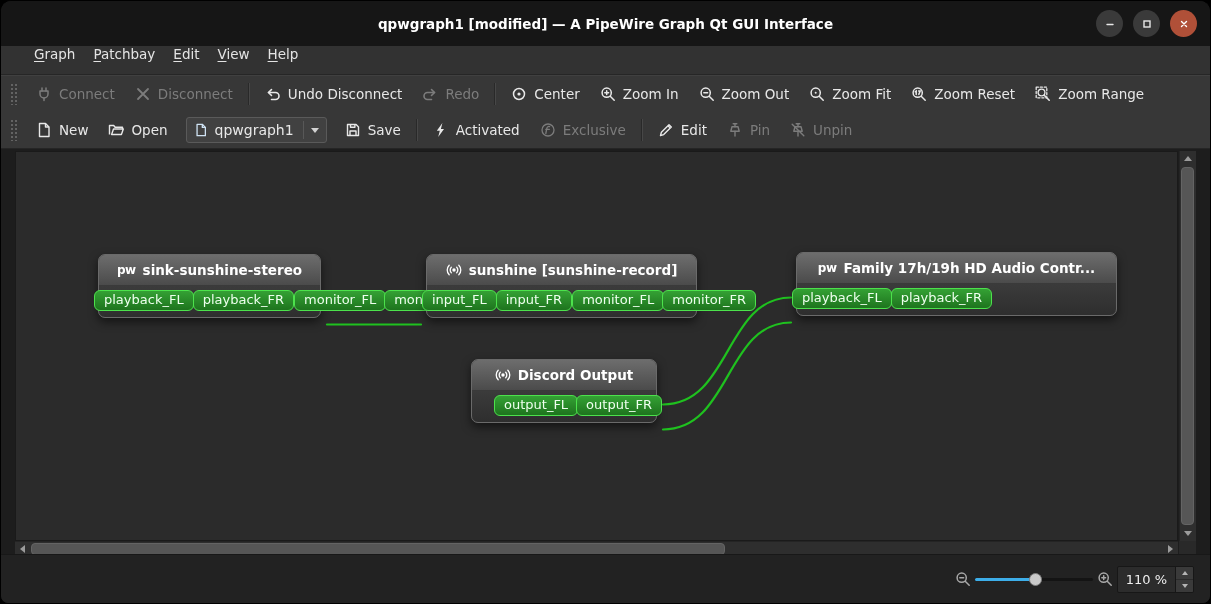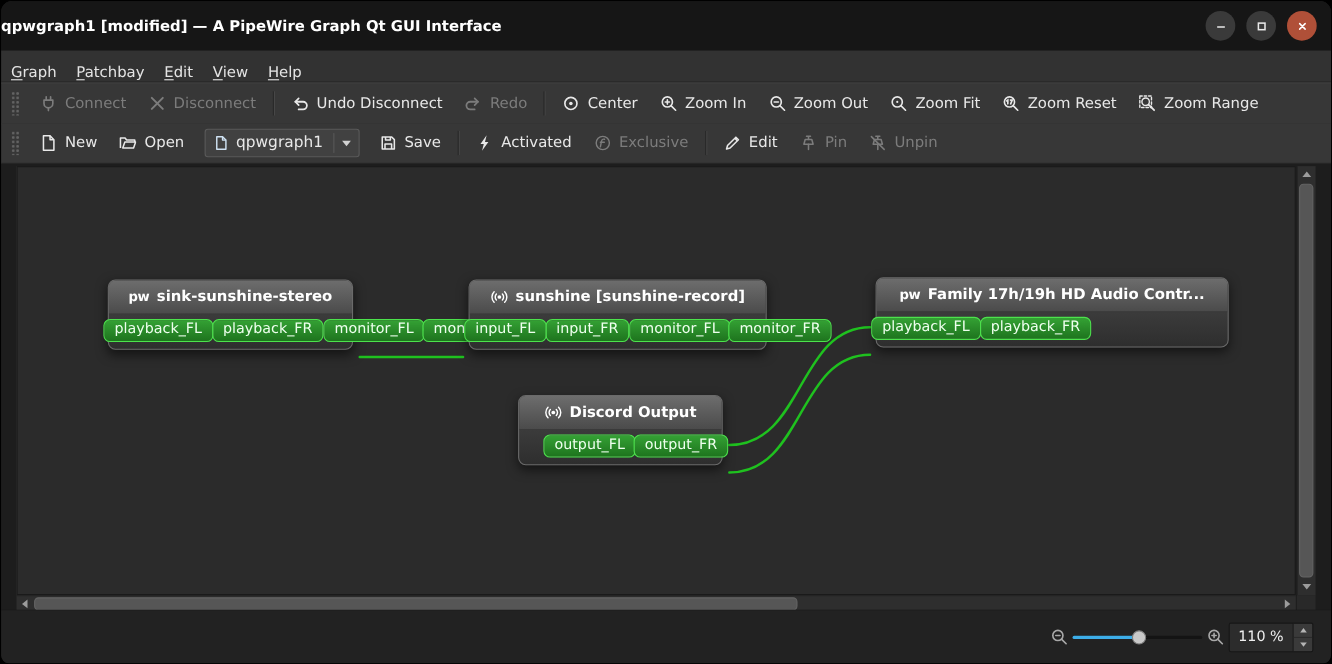--- a/index.html
+++ b/index.html
@@ -1,28 +1,28 @@
 <!DOCTYPE html>
 <html><head>
 <meta charset="utf-8">
 <style>
   html,body{margin:0;padding:0;background:#000;}
   body{font-family:"DejaVu Sans","Liberation Sans",sans-serif;-webkit-font-smoothing:antialiased;}
   .window{position:relative;width:1211px;height:604px;background:#1d1d1d;border-radius:11px 11px 8px 8px;overflow:hidden;border:1px solid #000;box-sizing:border-box;}
 
   
-  .titlebar{position:absolute;top:0;left:0;right:0;height:45px;background:#161616;display:flex;align-items:center;justify-content:flex-start;}
+  .titlebar{position:absolute;top:0;left:0;right:0;height:45px;background:#161616;display:flex;align-items:center;justify-content:center;}
   .titlebar-title{color:#ffffff;font-size:13.5px;font-weight:bold;}
   .win-controls{position:absolute;right:13px;top:9px;display:flex;gap:10px;}
   .win-btn{width:27px;height:27px;border-radius:50%;background:#3a3a3a;display:flex;align-items:center;justify-content:center;color:#e8e8e8;cursor:default;}
   .win-btn.close{background:#b05038;color:#fff;}
   .win-btn svg{display:block;}
 
   
-  .menubar{position:absolute;top:45px;left:0;right:0;height:28px;background:#323232;border-bottom:1px solid #262626;display:flex;align-items:flex-end;padding-left:0;}
+  .menubar{position:absolute;top:45px;left:0;right:0;height:28px;background:#323232;border-bottom:1px solid #262626;display:flex;align-items:flex-start;padding-left:24px;}
   .menu-item{display:flex;align-items:center;padding:0 9px;color:#e4e4e4;font-size:13.5px;}
   .menu-item .accel{text-decoration:underline;text-underline-offset:2px;}
 
   
   .toolbar{position:absolute;left:0;right:0;background:#373737;display:flex;align-items:center;padding:0 6px;}
   .toolbar1{top:74px;height:36px;border-top:1px solid #404040;border-bottom:1px solid #2b2b2b;}
   .toolbar2{top:111px;height:36px;border-bottom:1px solid #252525;}
   .tb-grip{width:8px;height:22px;margin:0 8px 0 3px;background-image:radial-gradient(circle,#636363 1px,transparent 1.4px);background-size:4px 4px;}
   .tb-btn{display:flex;align-items:center;gap:7px;color:#e8e8e8;font-size:13.5px;padding:5px 10px;border-radius:3px;white-space:nowrap;}
   .tb-btn.disabled{color:#7c7c7c;}

